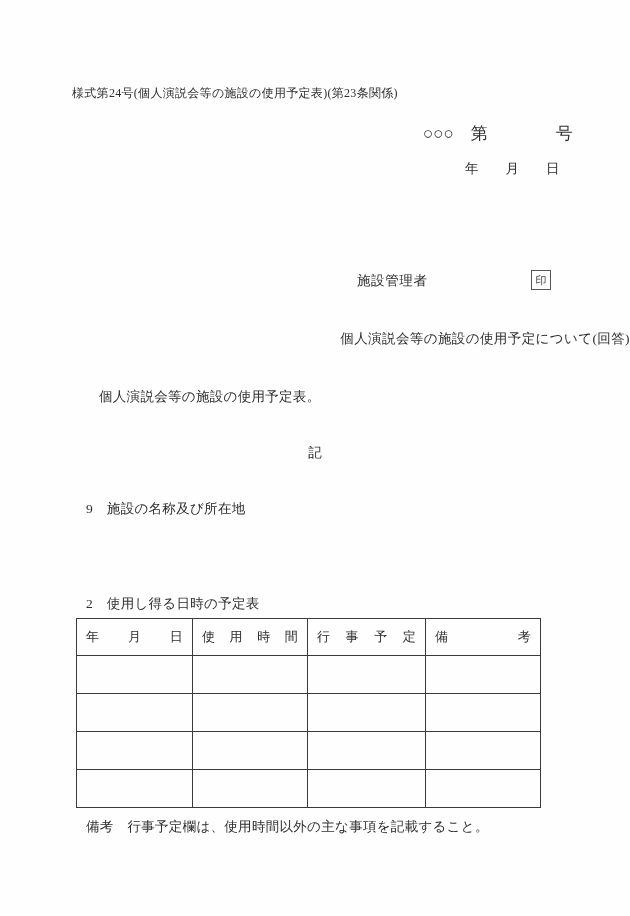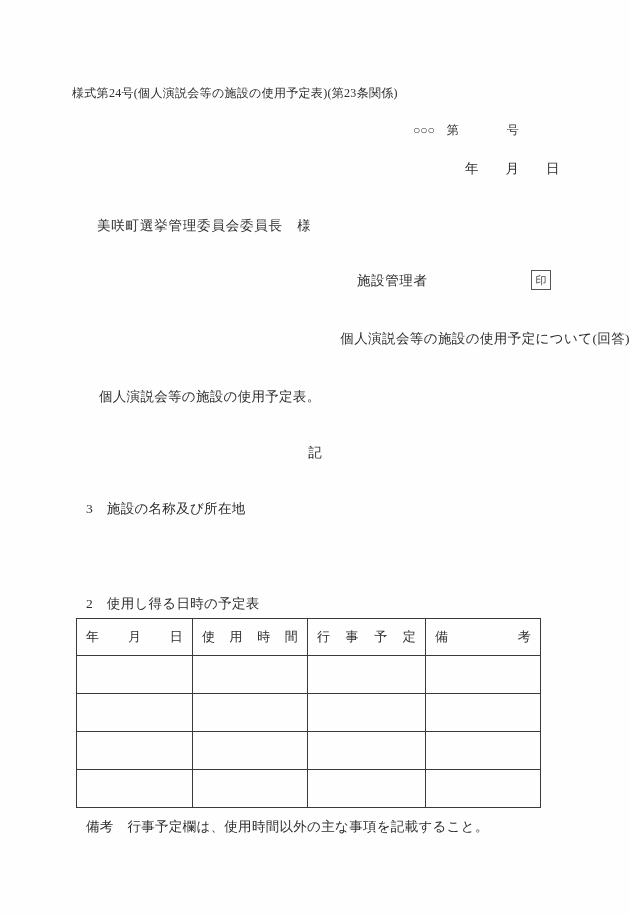--- a/index.html
+++ b/index.html
@@ -16,22 +16,22 @@
     color: #2e2e2e;
     overflow: hidden;
   }
   .abs { position: absolute; white-space: pre; }
   .form-label {
     left: 72px; top: 85px;
     font-size: 12px;
     letter-spacing: 0.3px;
   }
   .doc-number {
-    left: 413px; top: 122px;
-    font-size: 12px;
+    left: 423px; top: 122px;
+    font-size: 17px;
   }
   .date-line {
     left: 465px; top: 160px;
     font-size: 13.5px;
   }
   .addressee {
     left: 97px; top: 217px;
     font-size: 13.5px;
     letter-spacing: 0.8px;
   }
@@ -107,33 +107,32 @@
 <body>
 
 <div class="page">
 
   <div class="abs form-label">様式第24号(個人演説会等の施設の使用予定表)(第23条関係)</div>
 
   <div class="abs doc-number">○○○　第　　　　号</div>
 
   <div class="abs date-line">年　　月　　日</div>
 
-  <div class="abs addressee">美咲町選挙管理委員会委員長　様</div>
 
   <div class="abs manager">施設管理者</div>
 
   <div class="abs seal">印</div>
 
   <div class="abs doc-title">個人演説会等の施設の使用予定について(回答)</div>
 
   <div class="abs body-text">個人演説会等の施設の使用予定表。</div>
 
   <div class="abs ki">記</div>
 
-  <div class="abs section-heading sec1">3　施設の名称及び所在地</div>
+  <div class="abs section-heading sec1">9　施設の名称及び所在地</div>
 
   <div class="abs section-heading sec2">2　使用し得る日時の予定表</div>
 
   <table class="schedule">
     <colgroup>
       <col style="width:116px">
         <col style="width:115px">
         <col style="width:118px">
         <col style="width:115px">
     </colgroup>

